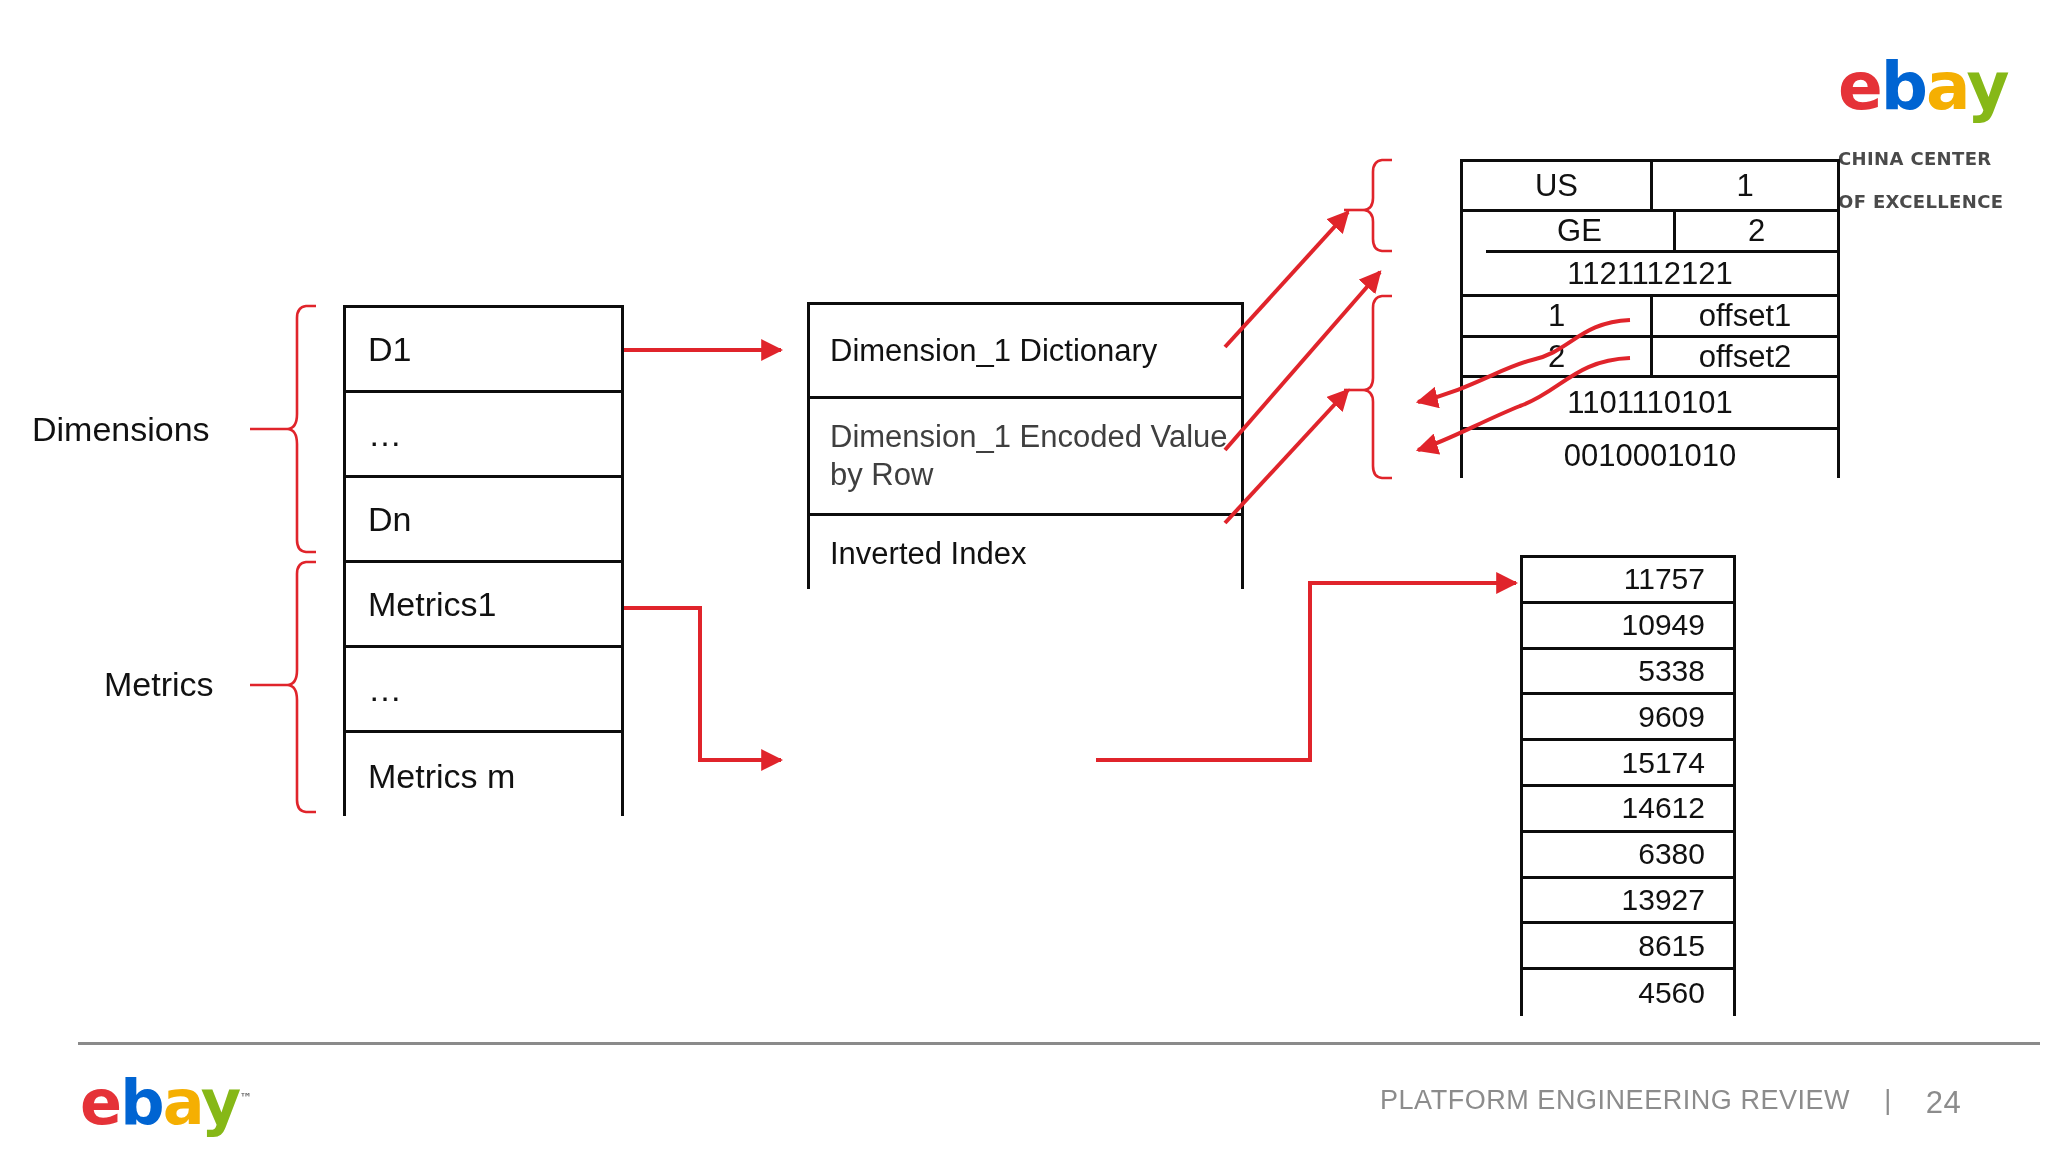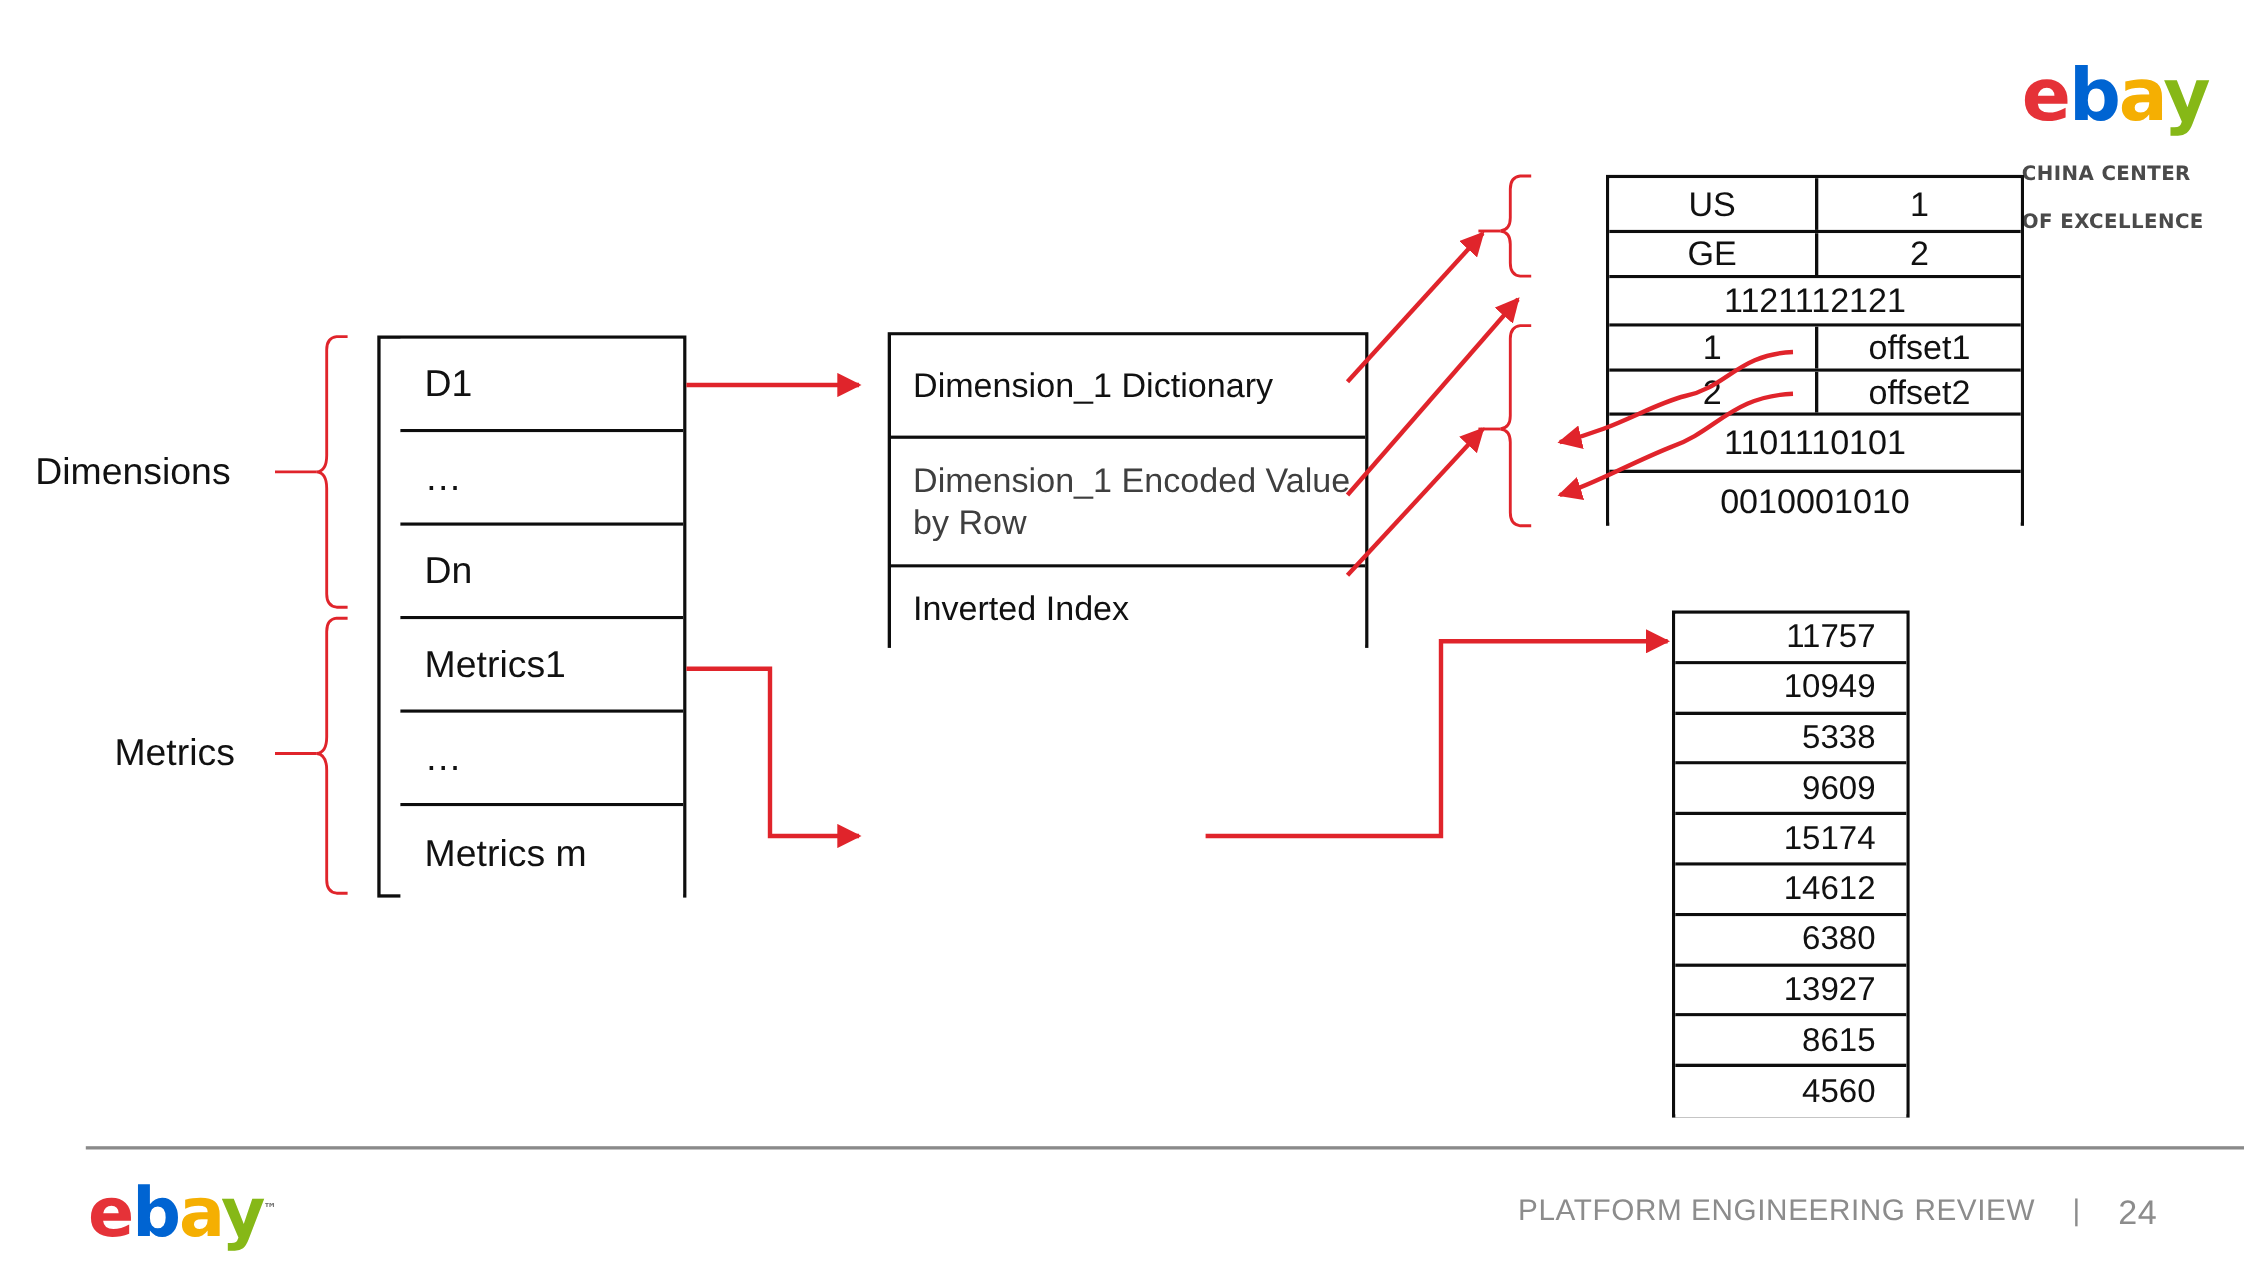--- a/index.html
+++ b/index.html
@@ -47,21 +47,20 @@
     left: 343px;
     top: 305px;
     width: 281px;
     height: 511px;
   }
   #left-table .row {
     height: 85.1px;
     padding-left: 22px;
     font-size: 34px;
     color: #111111;
-    margin-left: 18px;
   }
   .side-label {
     position: absolute;
     font-size: 34px;
     color: #111111;
     white-space: nowrap;
   }
   #label-dimensions { left: 32px;  top: 410px; }
   #label-metrics    { left: 104px; top: 665px; }
 
@@ -86,21 +85,21 @@
 
   
   #dict-table {
     left: 1460px;
     top: 159px;
     width: 380px;
     height: 319px;
   }
   #dict-table .row { font-size: 31px; color: #111111; }
   #dict-table .row.h1 { height: 50px; }
-  #dict-table .row.h2 { height: 41px; }
+  #dict-table .row.h2 { height: 41px; margin-left: 23px; }
   #dict-table .row.h3 { height: 44px; }
   #dict-table .row.h4 { height: 41px; }
   #dict-table .row.h5 { height: 40px; }
   #dict-table .row.h6 { height: 52px; }
   #dict-table .row.h7 { height: 51px; }
   #dict-table .cell.left-col {
     width: 190px;
     border-right: 3px solid #0d0d0d;
   }
   #dict-table .cell.right-col { flex: 1; }

